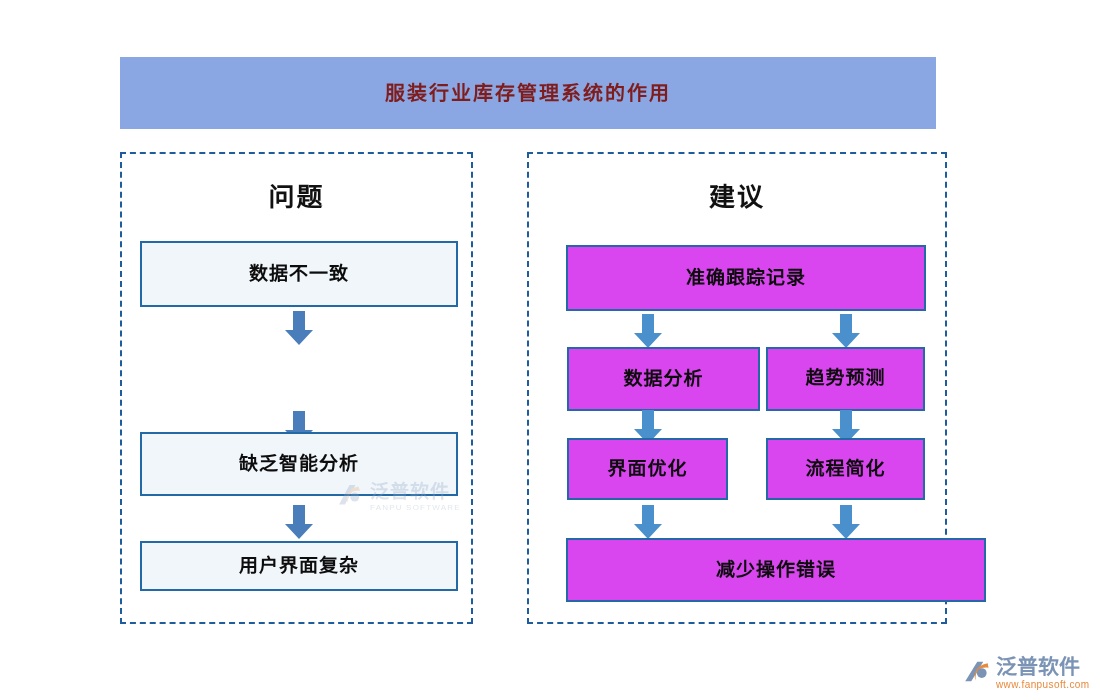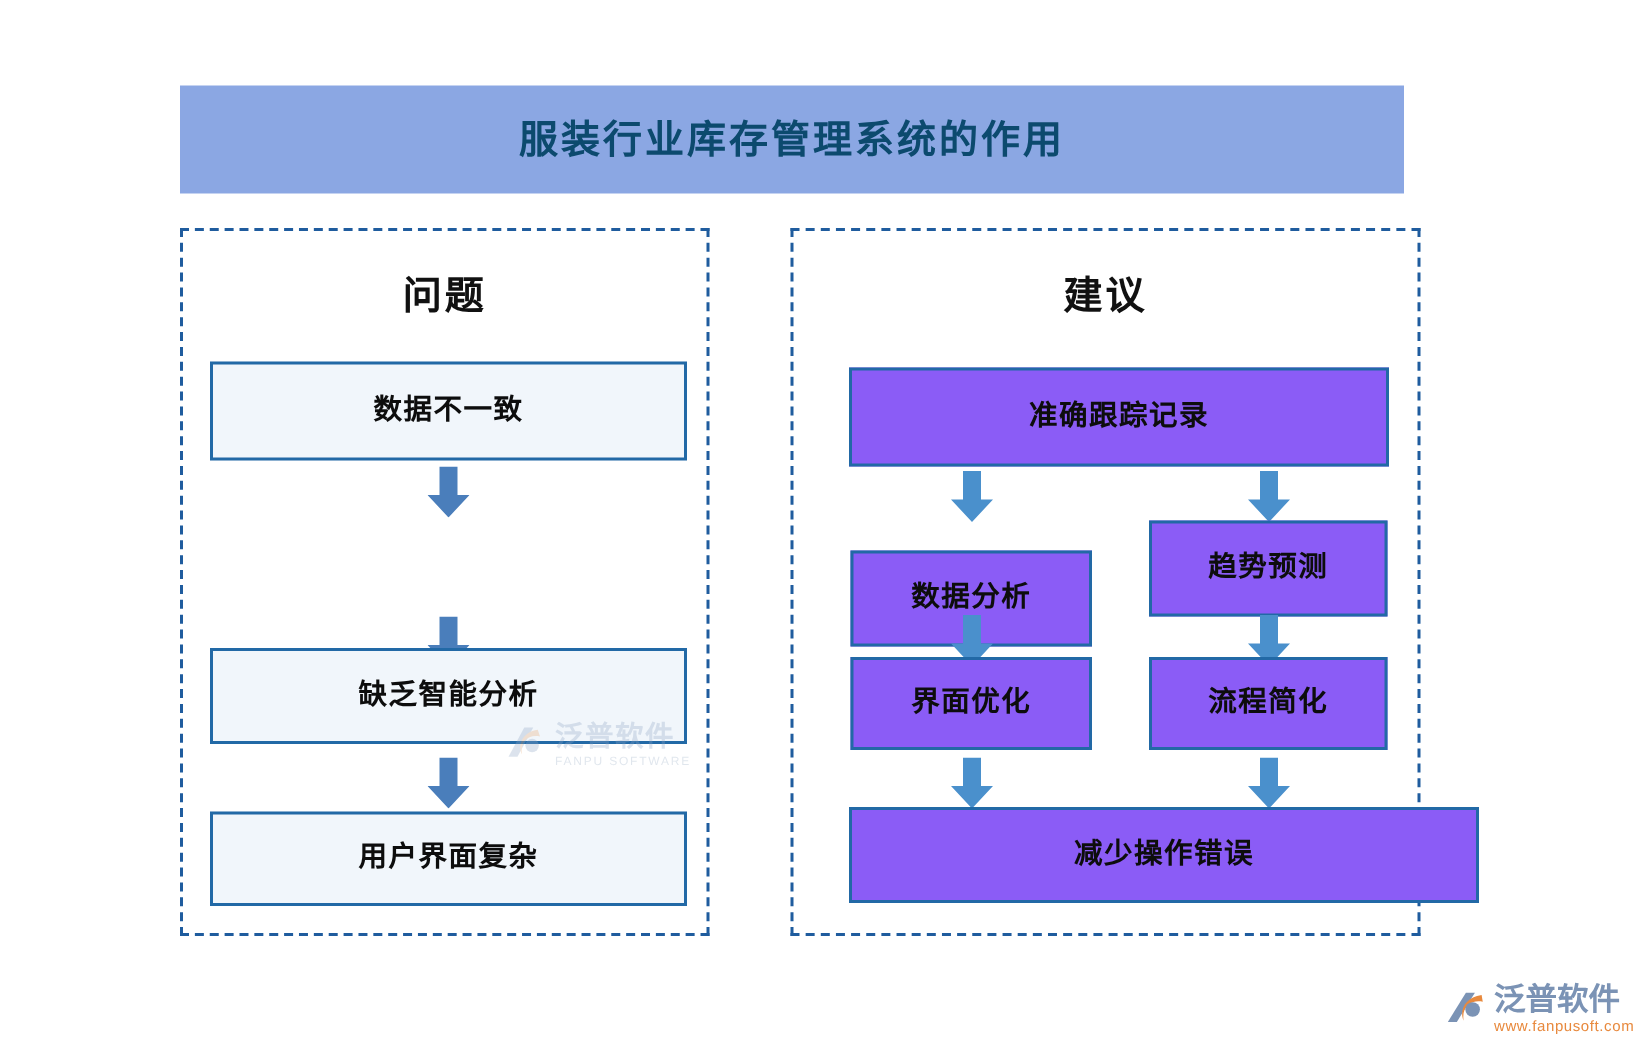--- a/index.html
+++ b/index.html
@@ -25,23 +25,23 @@
     left: 120px;
     top: 57px;
     width: 816px;
     height: 72px;
     background: #8ba7e3;
     display: flex;
     align-items: center;
     justify-content: center;
   }
   .title-text {
-    font-size: 26px;
-    font-weight: bold;
-    color: #0c4a6e;
+    font-size: 20px;
+    font-weight: bold;
+    color: #7f1d1d;
     letter-spacing: 2px;
     line-height: 1;
     white-space: nowrap;
   }
 
   
   .panel {
     position: absolute;
     border: 2px dashed #1f5c9e;
     background: transparent;
@@ -82,21 +82,21 @@
     text-align: center;
   }
   .node .node-label {
     font-size: 19px;
     font-weight: bold;
     color: #0d0d0d;
     letter-spacing: 1px;
     line-height: 1.1;
   }
   .node.fill-tint { background: #f1f6fb; }
-  .node.fill-white { background: #8b5cf6; }
+  .node.fill-white { background: #d946ef; }
 
   
   .arrow-down {
     position: absolute;
     width: 28px;
     height: 34px;
   }
   .arrow-down svg { display: block; width: 100%; height: 100%; }
 
   
@@ -196,21 +196,21 @@
   <div class="node fill-tint" style="left:140px; top:432px; width:318px; height:64px;align-items:center;">
     <span class="node-label">缺乏智能分析</span>
   </div>
 
   <div class="arrow-down" style="left:285px; top:505px;">
     <svg viewBox="0 0 28 34" xmlns="http://www.w3.org/2000/svg" aria-hidden="true">
       <polygon points="8,0 20,0 20,19 28,19 14,34 0,19 8,19" fill="#4a7ebb"></polygon>
     </svg>
   </div>
 
-  <div class="node fill-tint" style="left:140px; top:541px; width:318px; height:63px;">
+  <div class="node fill-tint" style="left:140px; top:541px; width:318px; height:50px;">
     <span class="node-label">用户界面复杂</span>
   </div>
 
   <div class="watermark">
     <div class="wm-mark">
       <svg viewBox="0 0 40 40" xmlns="http://www.w3.org/2000/svg" aria-hidden="true">
         <path d="M4 30 L18 4 L26 4 L12 30 Z" fill="#8fa6c4"></path>
         <path d="M30 6 C16 8 12 20 16 28 C14 16 22 10 32 12 Z" fill="#e8a973"></path>
         <circle cx="25" cy="20" r="6" fill="#8fa6c4"></circle>
       </svg>
@@ -233,21 +233,21 @@
     <svg viewBox="0 0 28 34" xmlns="http://www.w3.org/2000/svg" aria-hidden="true">
       <polygon points="8,0 20,0 20,19 28,19 14,34 0,19 8,19" fill="#4a90cc"></polygon>
     </svg>
   </div>
   <div class="arrow-down" style="left:832px; top:314px;">
     <svg viewBox="0 0 28 34" xmlns="http://www.w3.org/2000/svg" aria-hidden="true">
       <polygon points="8,0 20,0 20,19 28,19 14,34 0,19 8,19" fill="#4a90cc"></polygon>
     </svg>
   </div>
 
-  <div class="node fill-white" style="left:567px; top:367px; width:161px; height:64px;">
+  <div class="node fill-white" style="left:567px; top:347px; width:193px; height:64px;">
     <span class="node-label">数据分析</span>
   </div>
   <div class="node fill-white" style="left:766px; top:347px; width:159px; height:64px;font-family:Liberation Mono, monospace;">
     <span class="node-label">趋势预测</span>
   </div>
 
   <div class="arrow-down" style="left:634px; top:410px;">
     <svg viewBox="0 0 28 34" xmlns="http://www.w3.org/2000/svg" aria-hidden="true">
       <polygon points="8,0 20,0 20,19 28,19 14,34 0,19 8,19" fill="#4a90cc"></polygon>
     </svg>

